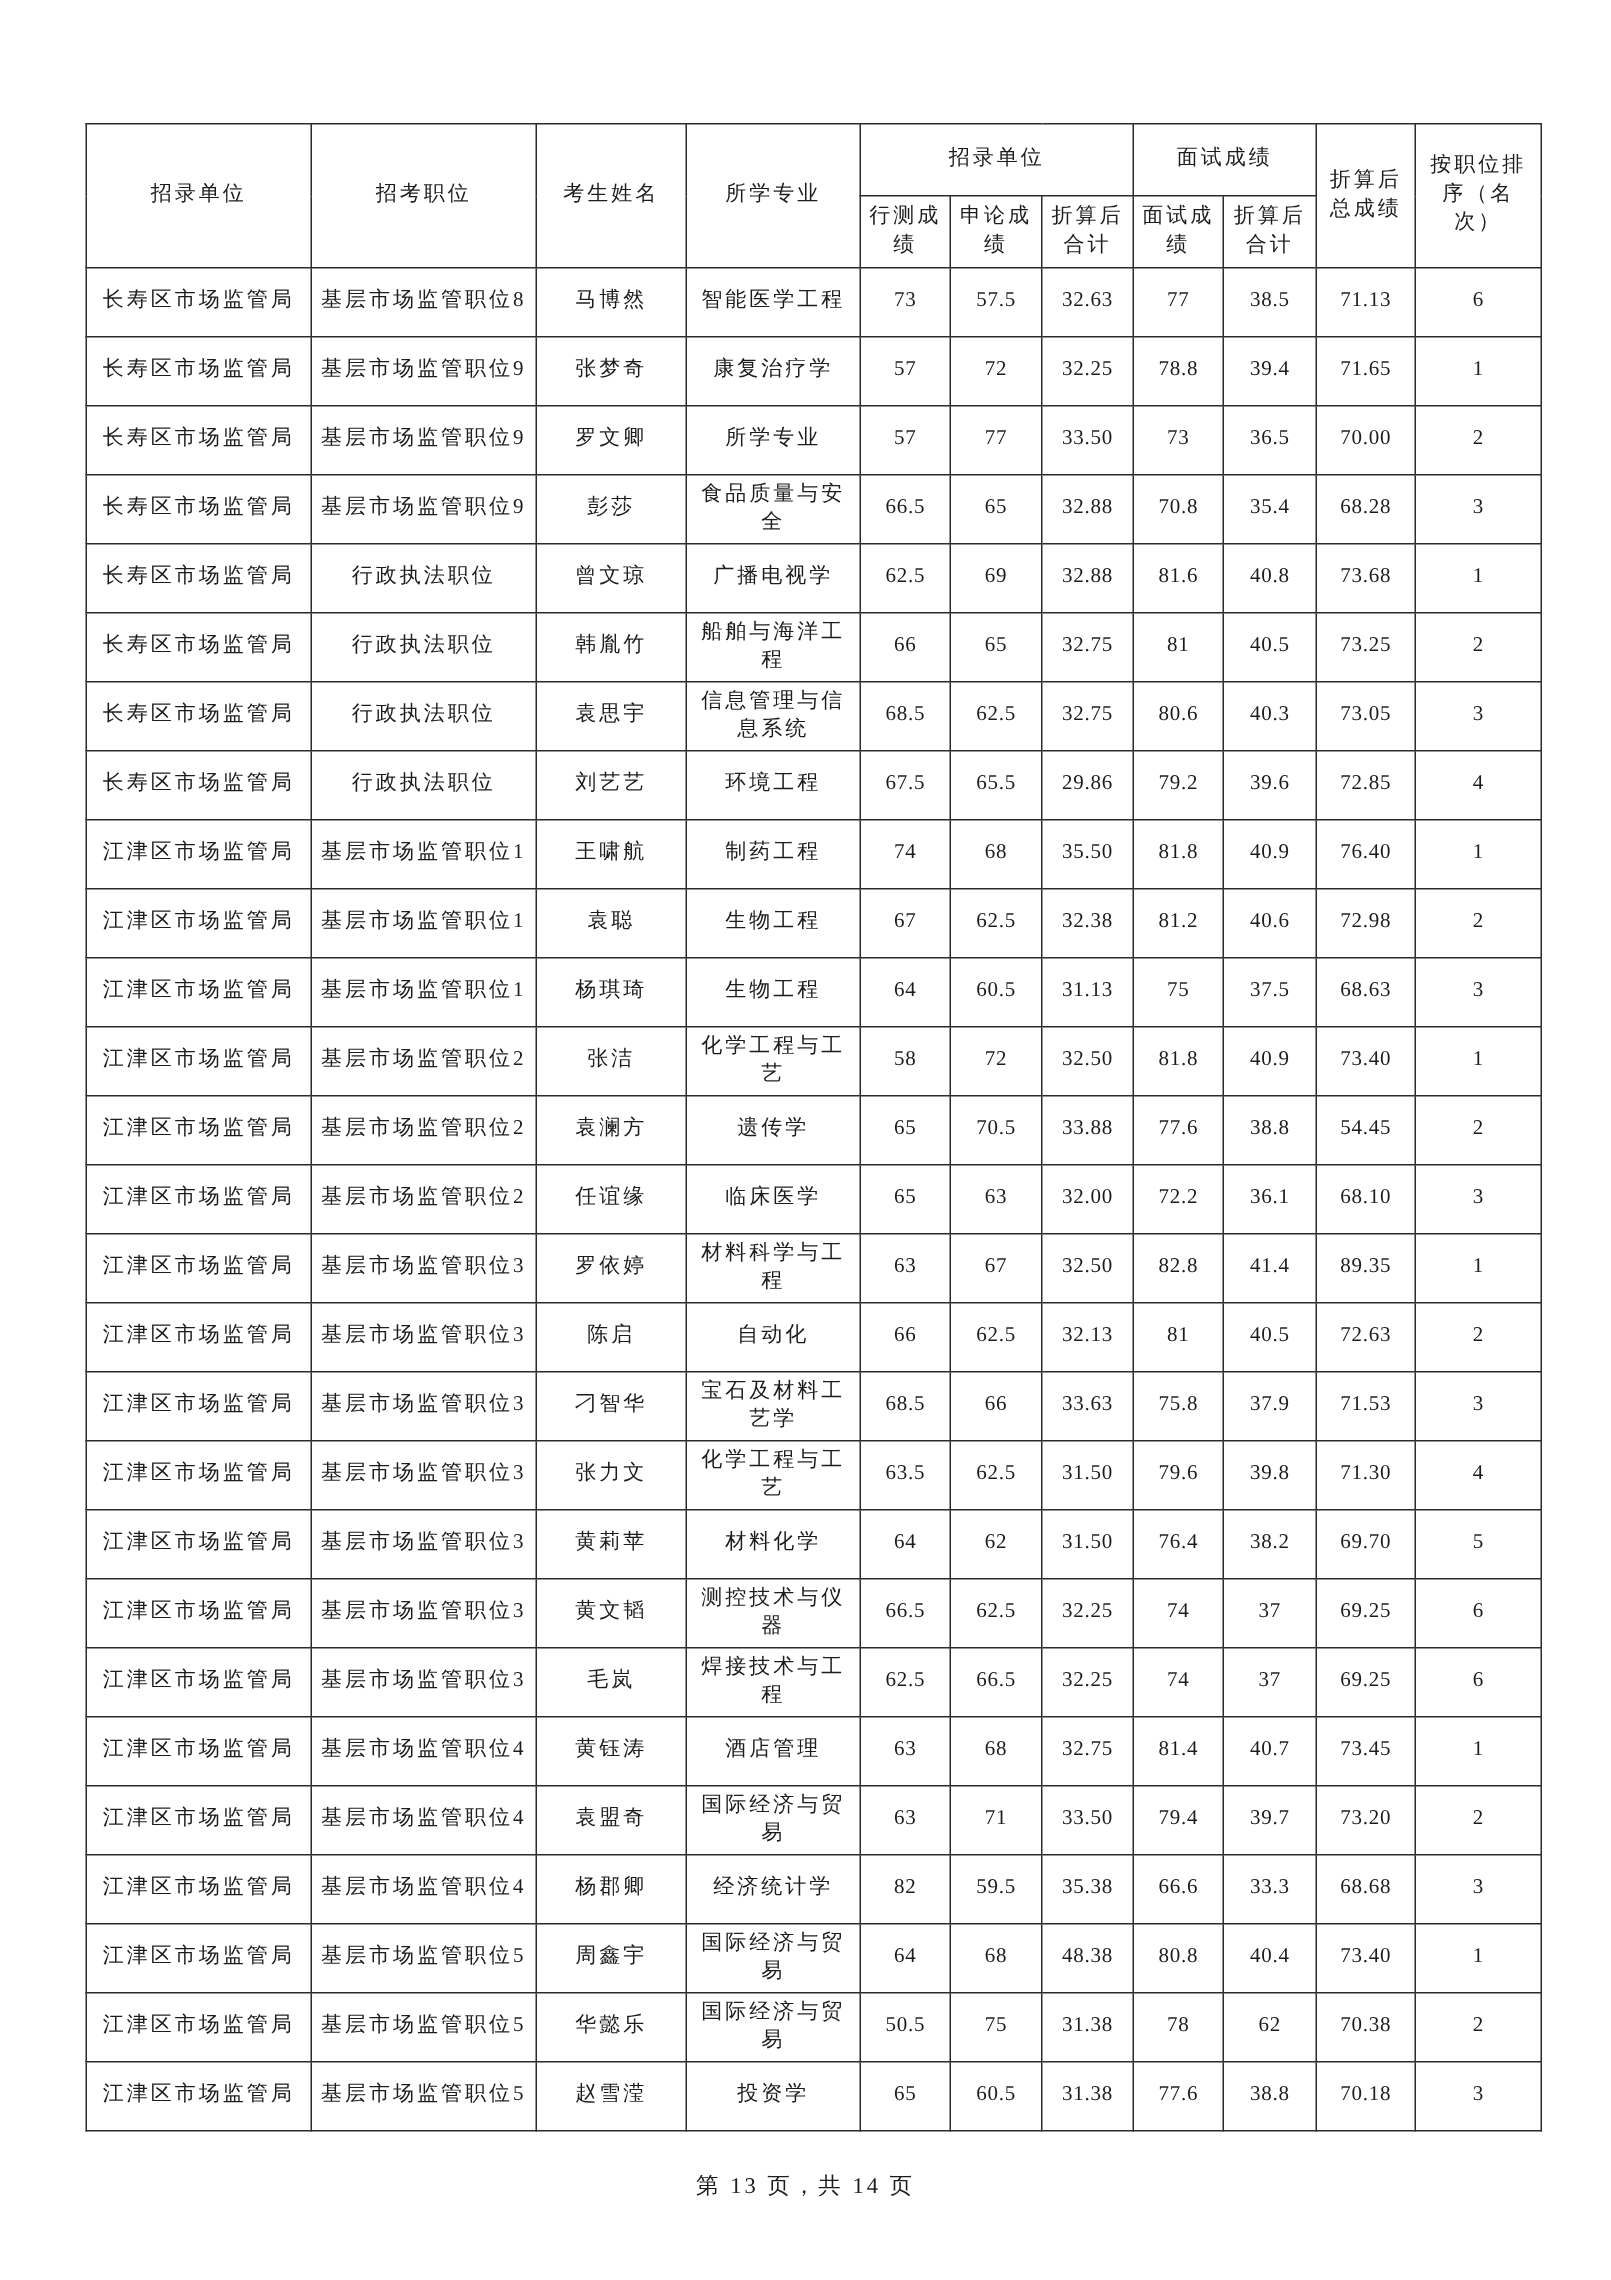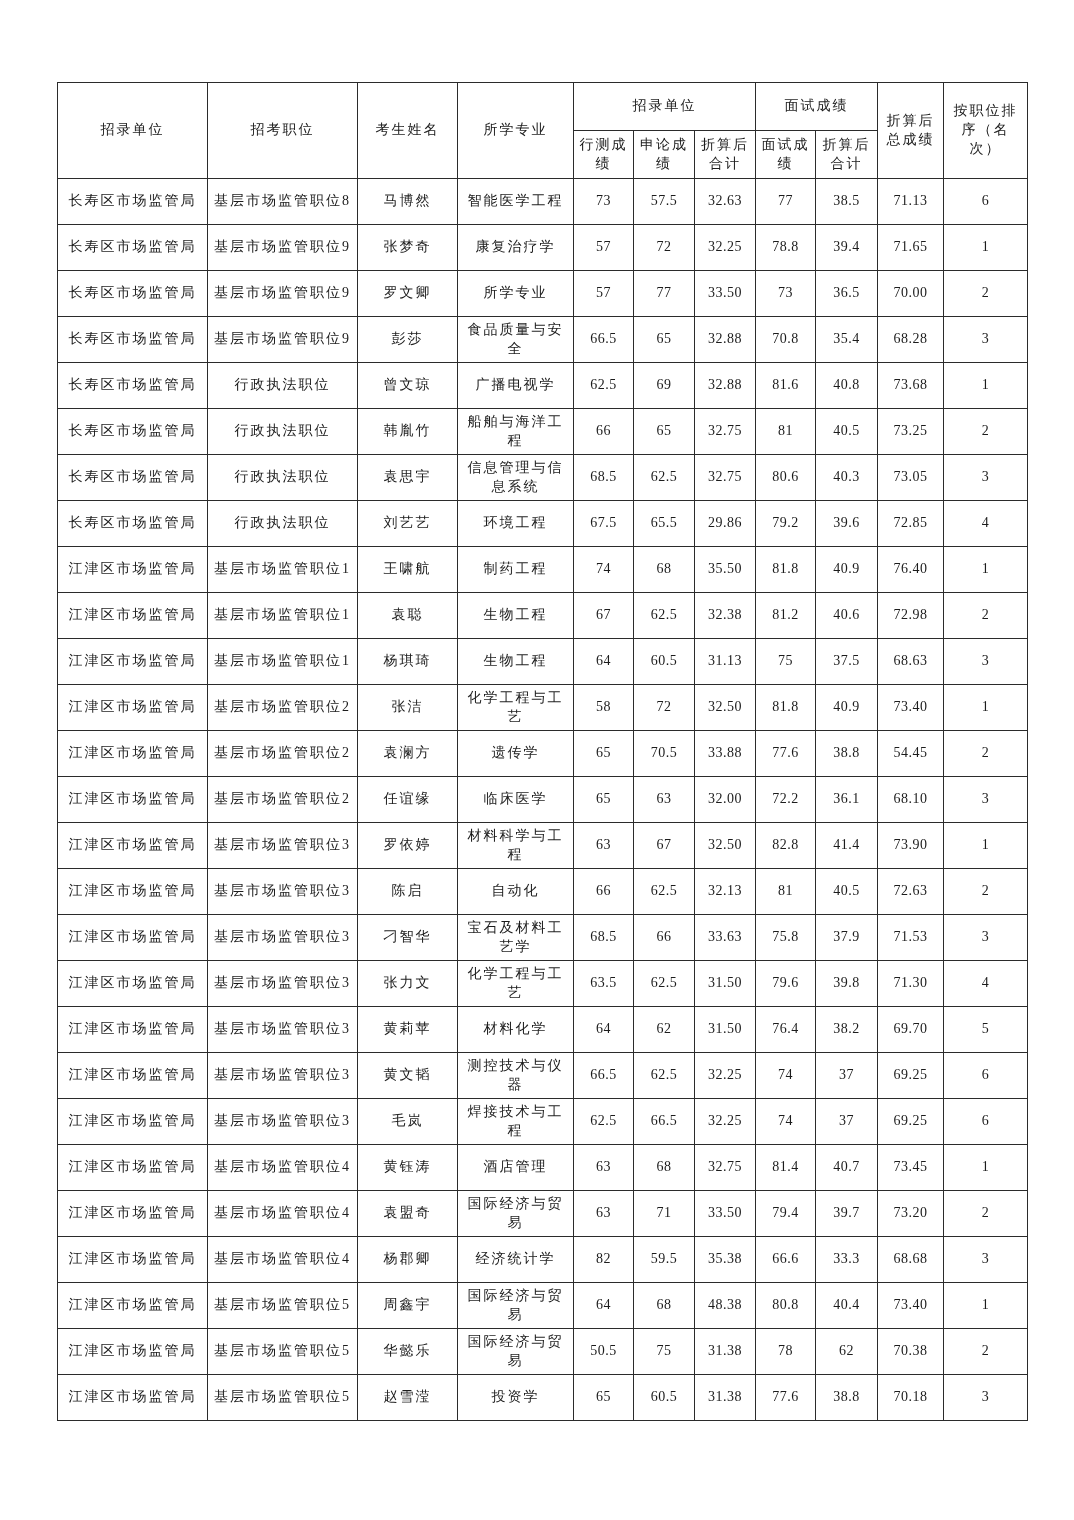--- a/index.html
+++ b/index.html
@@ -272,21 +272,21 @@
         <tr style="">
         <td class="zh">江津区市场监管局</td>
         <td class="zh">基层市场监管职位3</td>
         <td class="zh">罗依婷</td>
         <td class="zh">材料科学与工程</td>
         <td class="num">63</td>
         <td class="num">67</td>
         <td class="num">32.50</td>
         <td class="num">82.8</td>
         <td class="num">41.4</td>
-        <td class="num">73.90</td>
+        <td class="num">89.35</td>
         <td class="num">1</td>
       </tr>
         <tr style="">
         <td class="zh">江津区市场监管局</td>
         <td class="zh">基层市场监管职位3</td>
         <td class="zh">陈启</td>
         <td class="zh">自动化</td>
         <td class="num">66</td>
         <td class="num">62.5</td>
         <td class="num">32.13</td>
@@ -434,14 +434,15 @@
         <td class="num">60.5</td>
         <td class="num">31.38</td>
         <td class="num">77.6</td>
         <td class="num">38.8</td>
         <td class="num">70.18</td>
         <td class="num">3</td>
       </tr>
     </tbody>
   </table>
 
+  <div class="footer">第 13 页，共 14 页</div>
 
 </div>
 
 </body></html>

